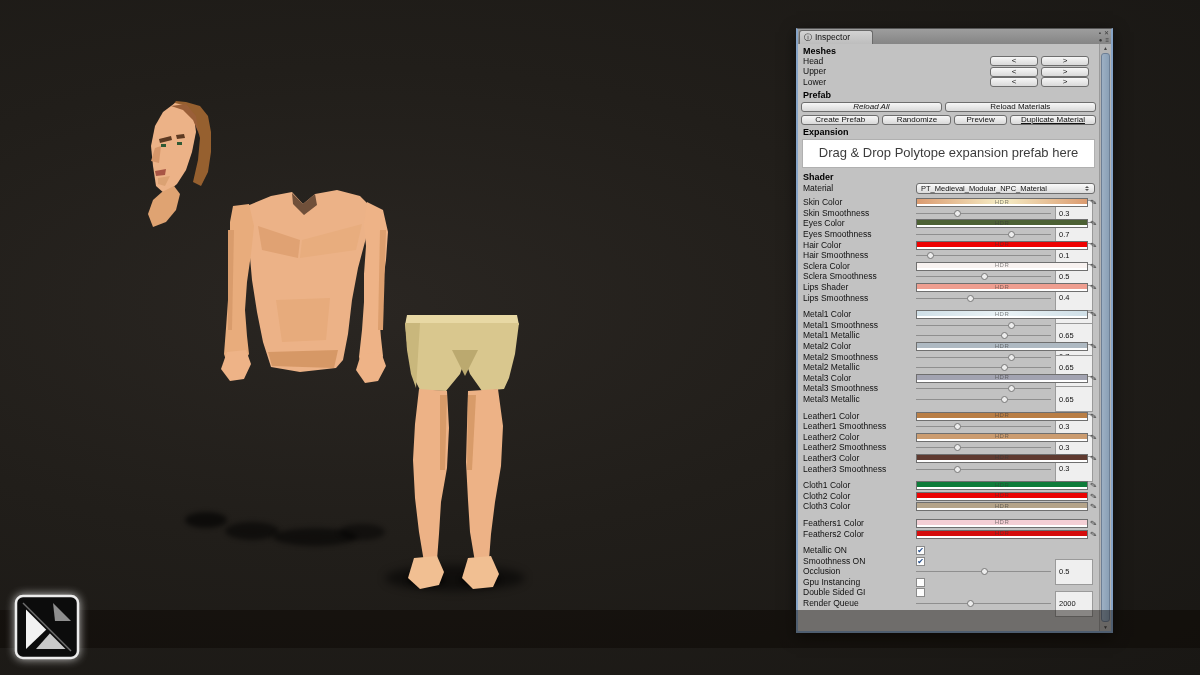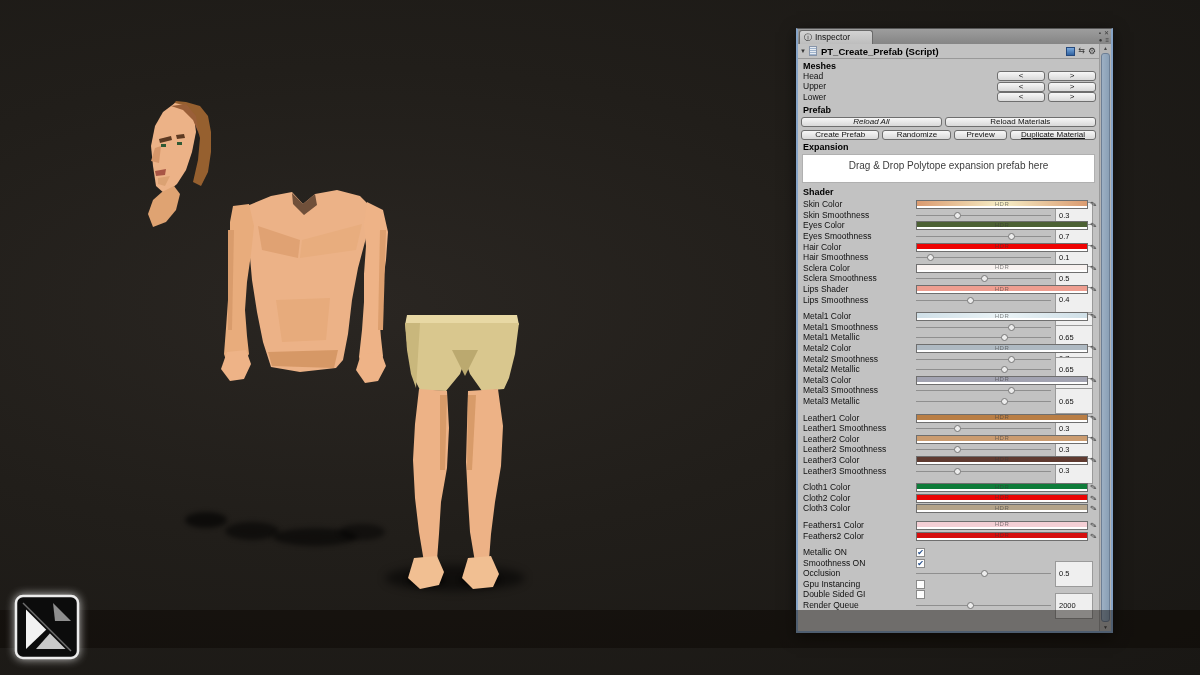--- a/index.html
+++ b/index.html
@@ -38,30 +38,30 @@
              background-image:repeating-linear-gradient(#e7ecf2 0 1px,#9fb3cc 1px 2px);}
   .sh-title{font-weight:bold;font-size:9.5px;color:#000;flex:1;padding-left:1px;}
   .cube{width:9px;height:9px;background:linear-gradient(#79a8dc,#2f62a0);border:1px solid #26497c;box-sizing:border-box;}
   .presets{font-size:8px;color:#333;line-height:8px;}
   .gear{font-size:9px;color:#333;line-height:9px;}
 
   .sec-h{font-weight:bold;font-size:9px;color:#000;padding-left:5px;height:10px;line-height:10px;margin-top:2px;}
   .sec-h.mtp{}
   .sec-h.mts{margin-top:4px;}
 
-  .mesh-row{display:flex;align-items:center;height:10.5px;padding:0 3px 0 5px;}
+  .mesh-row{display:flex;align-items:center;height:10.5px;padding:0 10px 0 5px;}
   .ubtn{background:linear-gradient(#f7f7f7,#d9d9d9);border:1px solid #6e6e6e;border-radius:3px;
         font-size:8px;line-height:8px;text-align:center;color:#111;box-sizing:border-box;
         display:flex;align-items:center;justify-content:center;}
   .mesh-btn{width:48px;height:10px;margin-left:3px;flex:none;}
   .spacer{flex:1;}
   .btn-row{display:flex;gap:3px;margin:2px 3px 0 3px;}
   .btn-row.second{margin-top:3px;}
   .pbtn{height:10px;}
-  .dropzone{background:#fff;border:1px solid #b0b0b0;margin:2px 4px 0 4px;height:29px;font-size:10px;
+  .dropzone{background:#fff;border:1px solid #b0b0b0;margin:2px 4px 0 4px;height:29px;font-size:13px;
             color:#3c3c3c;text-align:center;padding-top:5px;box-sizing:border-box;}
   .mat-row{display:flex;align-items:center;height:12px;padding-left:5px;margin-top:1px;}
   .dropdown{flex:1;display:flex;align-items:center;justify-content:space-between;height:11px;
             background:linear-gradient(#fafafa,#dcdcdc);border:1px solid #6e6e6e;border-radius:3px;
             font-size:7.5px;color:#111;padding:0 4px;margin-right:4px;box-sizing:border-box;}
   .pop{width:5px;flex:none;}
   .pop::before{content:'';display:block;width:0;border:2px solid transparent;border-bottom-color:#555;margin-bottom:1px;}
   .pop::after{content:'';display:block;width:0;border:2px solid transparent;border-top-color:#555;}
 
   #prop-rows{margin-top:3px;}
@@ -179,28 +179,20 @@
         <div class="wrow">
           <span>●</span>
           <span>≡</span>
         </div>
       </div>
     </div>
 
     <div class="win-inner">
       <div class="content">
 
-        <div class="script-header">
-          <span class="fold">▼</span>
-          <span class="mini-page"></span>
-          <span class="sh-title">PT_Create_Prefab (Script)</span>
-          <span class="cube"></span>
-          <span class="presets">⇆</span>
-          <span class="gear">⚙</span>
-        </div>
 
         <div class="sec-h">Meshes</div>
         <div id="mesh-rows">
             <div class="mesh-row">
               <span class="plabel">Head</span>
               <span class="spacer"></span>
               <div class="ubtn mesh-btn">&lt;</div>
               <div class="ubtn mesh-btn">&gt;</div>
             </div>
             <div class="mesh-row">
@@ -228,20 +220,27 @@
             <div class="ubtn pbtn" style="flex-grow: 53; flex-basis: 0px;">Preview</div>
             <div class="ubtn pbtn" style="flex-grow: 88; flex-basis: 0px; text-decoration: underline;">Duplicate Material</div>
           </div>
 
         <div class="sec-h mtp">Expansion</div>
         <div class="dropzone">
           <span>Drag &amp; Drop Polytope expansion prefab here</span>
         </div>
 
         <div class="sec-h mts">Shader</div>
+        <div class="mat-row">
+          <span class="plabel">Material</span>
+          <div class="dropdown">
+            <span>PT_Medieval_Modular_NPC_Material</span>
+            <span class="pop"></span>
+          </div>
+        </div>
 
         <div id="prop-rows">
             <div class="prop-row">
               <span class="plabel">Skin Color</span>
               <div class="cfield" style="background: linear-gradient(90deg, rgb(219, 155, 112), rgb(246, 238, 198) 50%, rgb(219, 155, 112));">
                 <span class="hdr">HDR</span>
                 <div class="alpha"></div>
               </div>
               <span class="eyed">✎</span>
             </div>

